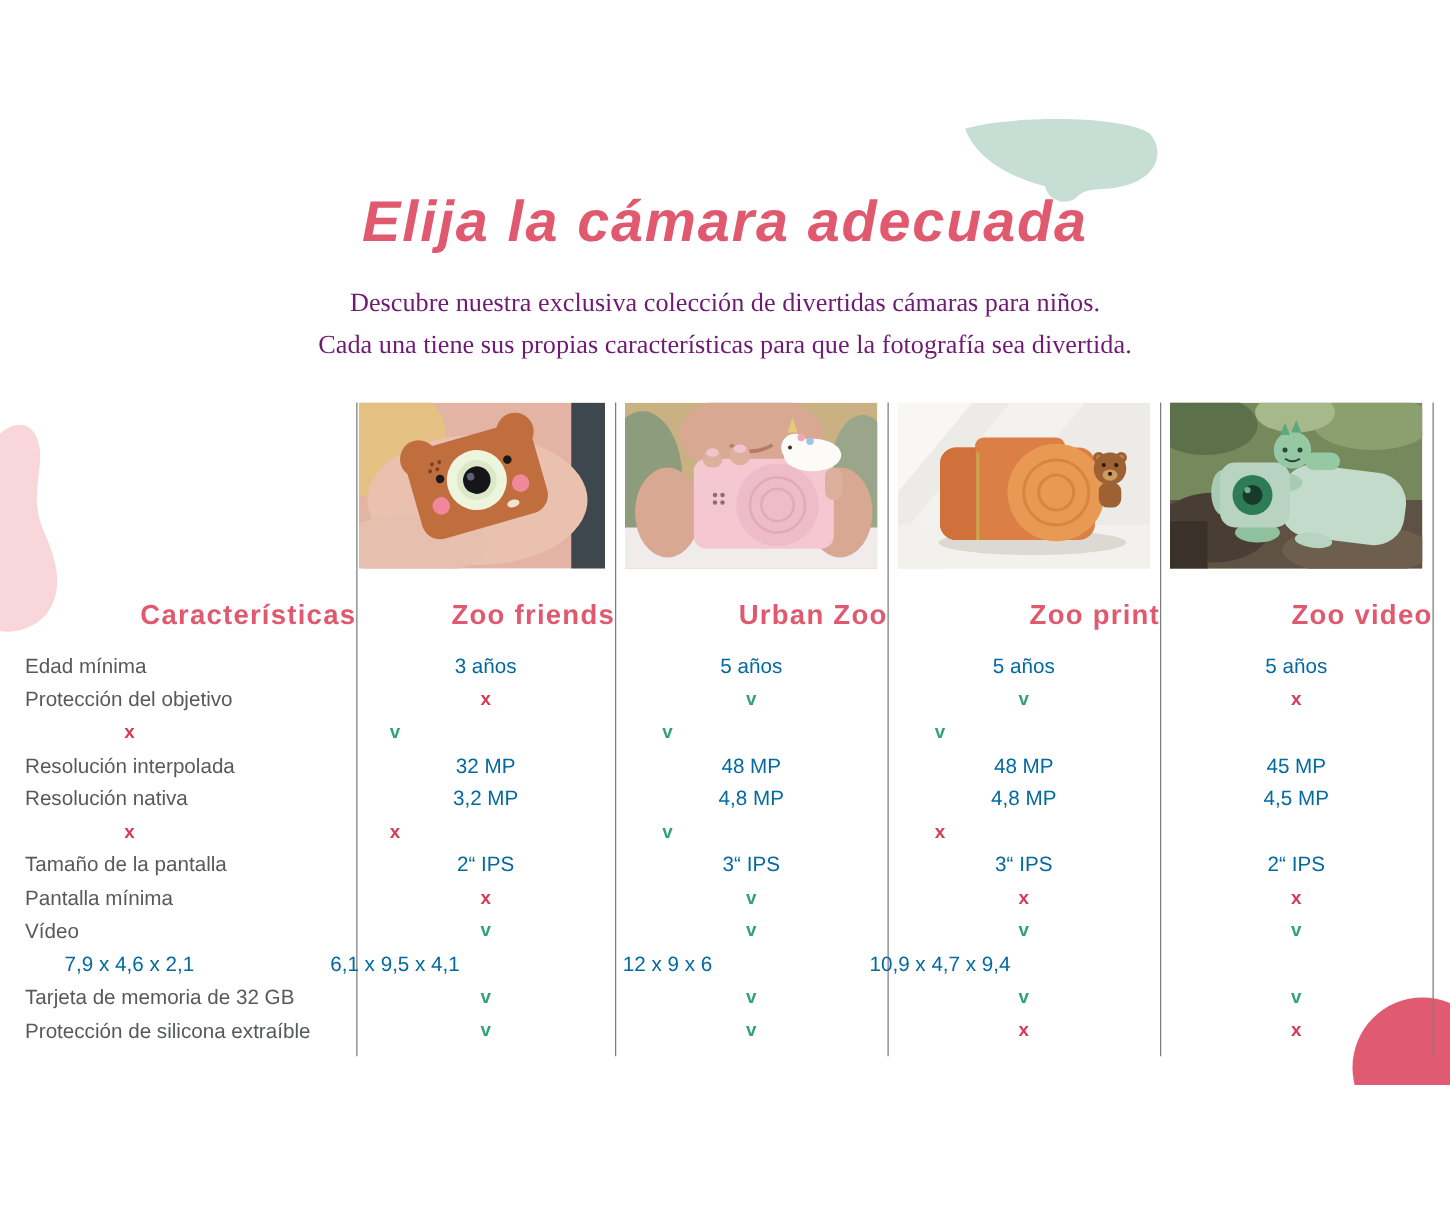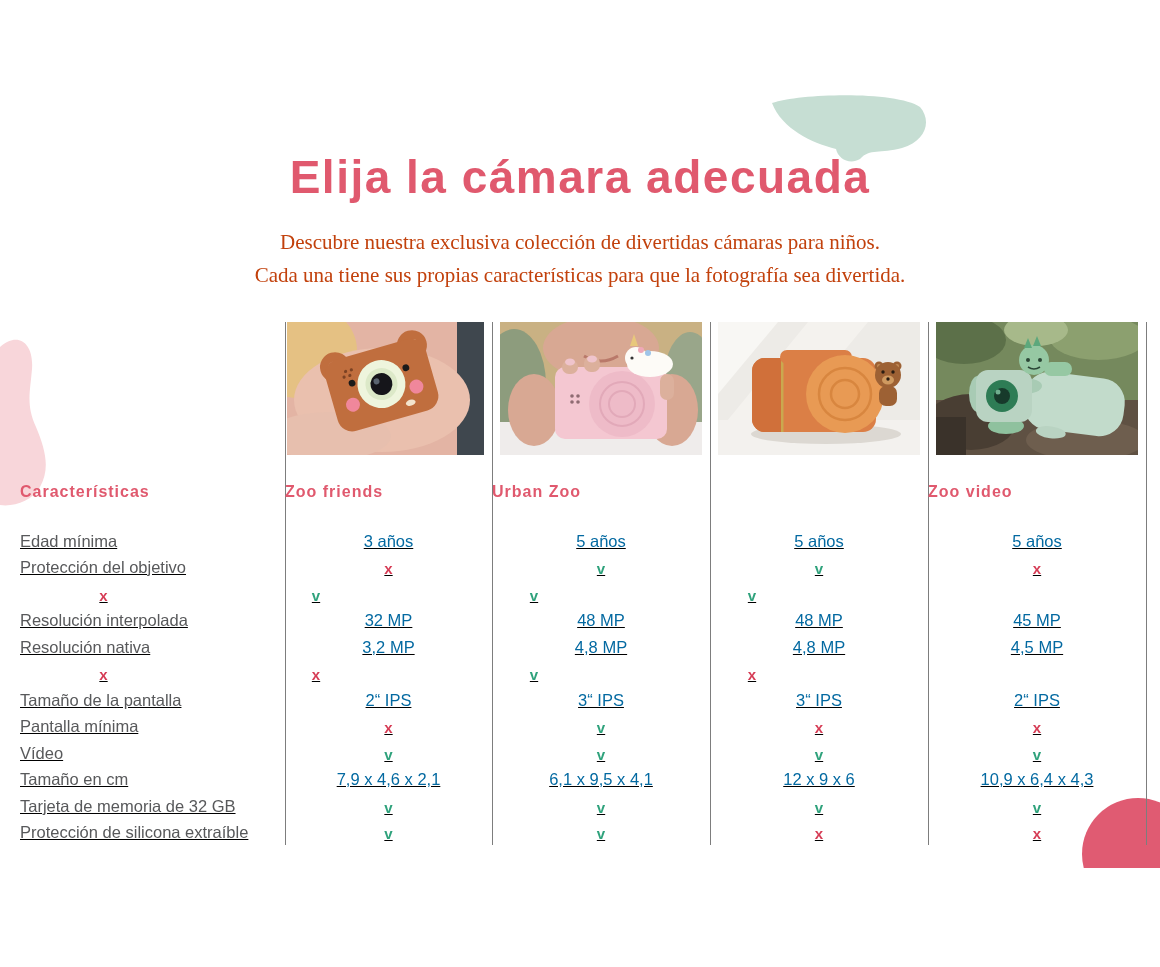--- a/index.html
+++ b/index.html
@@ -7,42 +7,42 @@
           font-family:"Liberation Sans",sans-serif;}
 
   
   .blob{position:absolute;}
   .dome-clip{position:absolute;left:0;top:0;width:1160px;height:868px;overflow:hidden;pointer-events:none;}
   .dome{position:absolute;left:1082px;top:798px;width:112px;height:112px;border-radius:50%;
         background:var(--blob-pink-strong,#e05b72);}
 
   
   .title{position:absolute;left:0;top:150px;width:1160px;text-align:center;
-         font-size:46px;font-weight:600;letter-spacing:1.5px;color:var(--accent-pink,#e0596e);}
+         font-size:46px;font-weight:600;letter-spacing:1.5px;color:var(--accent-pink,#e0596e);font-style:italic;}
   .subtitle{position:absolute;left:0;top:226px;width:1160px;text-align:center;
-            font-family:"Liberation Serif",serif;font-size:21px;line-height:1.55;color:#c2410c;}
+            font-family:"Liberation Serif",serif;font-size:21px;line-height:1.55;color:#701a75;}
 
   
   .vline{position:absolute;top:322px;height:523px;width:1.5px;background:#7d7d7d;}
   .vl0{left:284.5px}.vl1{left:491.5px}.vl2{left:709.5px}.vl3{left:927.5px}.vl4{left:1145.5px}
 
   
   .photo{position:absolute;top:322px;height:133px;overflow:hidden;}
   .photo svg{display:block;width:100%;height:100%;}
   .ph0{left:287px;width:197px}.ph1{left:500px;width:202px}.ph2{left:718px;width:202px}.ph3{left:936px;width:202px}
 
   
-  .col-header{position:absolute;top:475px;height:34px;line-height:34px;text-align:left;
-              font-size:16px;font-weight:600;letter-spacing:1px;color:var(--accent-pink,#dd5f72);}
+  .col-header{position:absolute;top:475px;height:34px;line-height:34px;text-align:right;
+              font-size:22px;font-weight:600;letter-spacing:1px;color:var(--accent-pink,#dd5f72);}
   .chf{left:20px;width:265px}
   .ch0{left:285px;width:207px}.ch1{left:492px;width:218px}.ch2{left:710px;width:218px}.ch3{left:928px;width:218px}
 
   
   #rows{position:absolute;left:0;top:524px;width:1160px;}
-  .trow{display:flex;height:26.5px;align-items:flex-end;text-decoration:underline;}
+  .trow{display:flex;height:26.5px;align-items:flex-start;}
   .tlabel{width:285px;box-sizing:border-box;padding-left:20px;font-size:16.5px;color:#58595b;}
   .tcell{text-align:center;font-size:16.5px;color:#0369a1;}
   .c0{width:207px}.c1{width:218px}.c2{width:218px}.c3{width:218px}
   .tcell.v{color:var(--check-green,#2fa27c);font-weight:700;font-size:15px;}
   .tcell.x{color:var(--cross-red,#d63c55);font-weight:700;font-size:15px;}
 </style>
 </head>
 <body>
 
 <div class="canvas">
@@ -195,20 +195,21 @@
 
   <div class="vline vl0"></div>
   <div class="vline vl1"></div>
   <div class="vline vl2"></div>
   <div class="vline vl3"></div>
   <div class="vline vl4"></div>
 
   <div class="col-header chf">Características</div>
   <div class="col-header ch0">Zoo friends</div>
   <div class="col-header ch1">Urban Zoo</div>
+  <div class="col-header ch2">Zoo print</div>
   <div class="col-header ch3">Zoo video</div>
 
   <div id="rows">
       <div class="trow">
         <div class="tlabel">Edad mínima</div>
         <div class="tcell c0">3 años</div>
         <div class="tcell c1">5 años</div>
         <div class="tcell c2">5 años</div>
         <div class="tcell c3">5 años</div>
       </div>
@@ -260,25 +261,24 @@
         <div class="tcell c3 x">x</div>
       </div>
       <div class="trow">
         <div class="tlabel">Vídeo</div>
         <div class="tcell c0 v">v</div>
         <div class="tcell c1 v">v</div>
         <div class="tcell c2 v">v</div>
         <div class="tcell c3 v">v</div>
       </div>
       <div class="trow">
-        <div class="tlabel">Tamaño en cm</div>
         <div class="tcell c0">7,9 x 4,6 x 2,1</div>
         <div class="tcell c1">6,1 x 9,5 x 4,1</div>
         <div class="tcell c2">12 x 9 x 6</div>
-        <div class="tcell c3">10,9 x 6,4 x 4,3</div>
+        <div class="tcell c3">10,9 x 4,7 x 9,4</div>
       </div>
       <div class="trow">
         <div class="tlabel">Tarjeta de memoria de 32 GB</div>
         <div class="tcell c0 v">v</div>
         <div class="tcell c1 v">v</div>
         <div class="tcell c2 v">v</div>
         <div class="tcell c3 v">v</div>
       </div>
       <div class="trow">
         <div class="tlabel">Protección de silicona extraíble</div>

